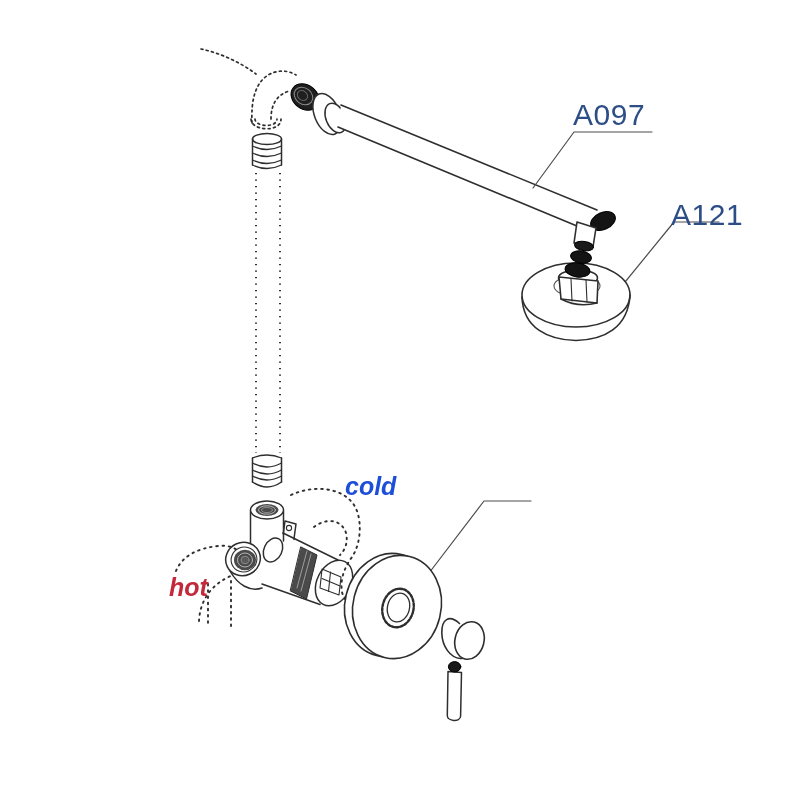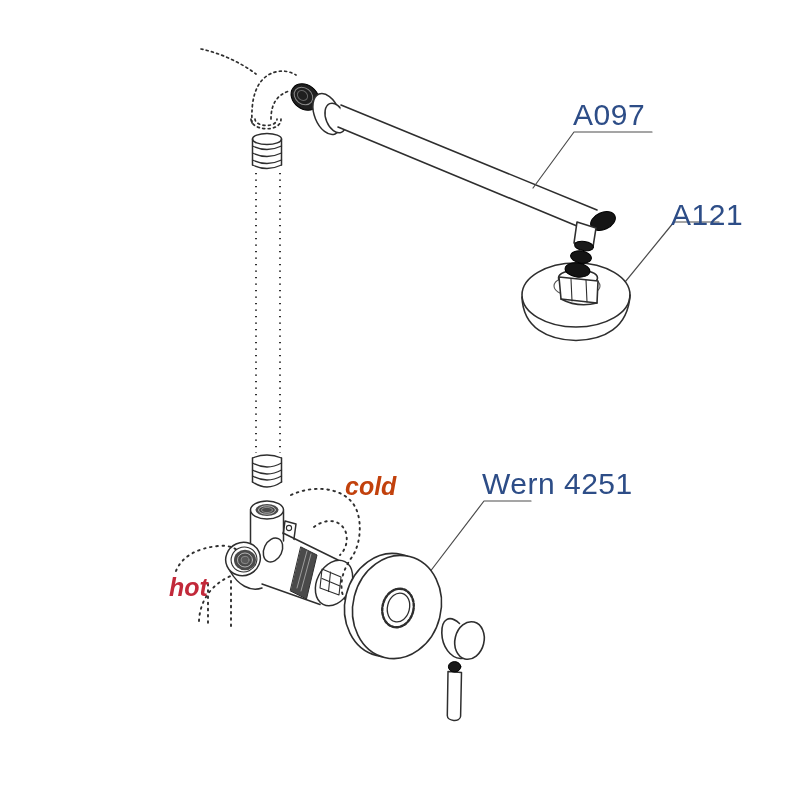--- a/index.html
+++ b/index.html
@@ -2,21 +2,21 @@
 <html><head>
 <meta charset="utf-8">
 <style>
   html,body{margin:0;padding:0;background:#f3f3f3;}
   #stage{position:relative;width:800px;height:800px;background:#ffffff;overflow:hidden;
          font-family:"Liberation Sans", sans-serif;}
   svg{position:absolute;left:0;top:0;}
   .lbl{position:absolute;white-space:nowrap;line-height:1;}
   .code{font-size:30px;color:#2d4d87;letter-spacing:0.5px;}
   .flow{font-size:25px;font-weight:bold;font-style:italic;}
-  .cold{color:#c2410c;}
+  .cold{color:#1d4ed8;}
   .hot{color:#c2293a;}
 </style>
 </head>
 <body>
 
 <div id="stage">
 
 <svg width="800" height="800" viewBox="0 0 800 800" fill="none" stroke-linecap="round" stroke-linejoin="round">
 
   <g stroke="#2e2e2e" stroke-width="1.7" stroke-dasharray="2 3.4">
@@ -133,16 +133,15 @@
   </g>
 
   <g stroke="#2e2e2e" stroke-width="1.5">
     <path d="M 448,671.5 L 447.3,715.5 C 447.2,721.5 460.2,722.3 460.6,716.3 L 461.5,672.5 Z" fill="#fff"></path>
     <ellipse cx="454.6" cy="666.8" rx="6.2" ry="5.2" fill="#191919" stroke="#000" stroke-width="1"></ellipse>
   </g>
 </svg>
 
   <div class="lbl code" id="lbl-a097" style="left:573px;top:100px;">A097</div>
   <div class="lbl code" id="lbl-a121" style="left:671px;top:191px;margin-top:9px;">A121</div>
-  <div class="lbl code" id="lbl-wern" style="left:482px;top:469px;">Wern 4251</div>
   <div class="lbl flow cold" id="lbl-cold" style="left:345px;top:474px;">cold</div>
   <div class="lbl flow hot" id="lbl-hot" style="left:169px;top:575px;font-style:italic;">hot</div>
 </div>
 
 </body></html>

